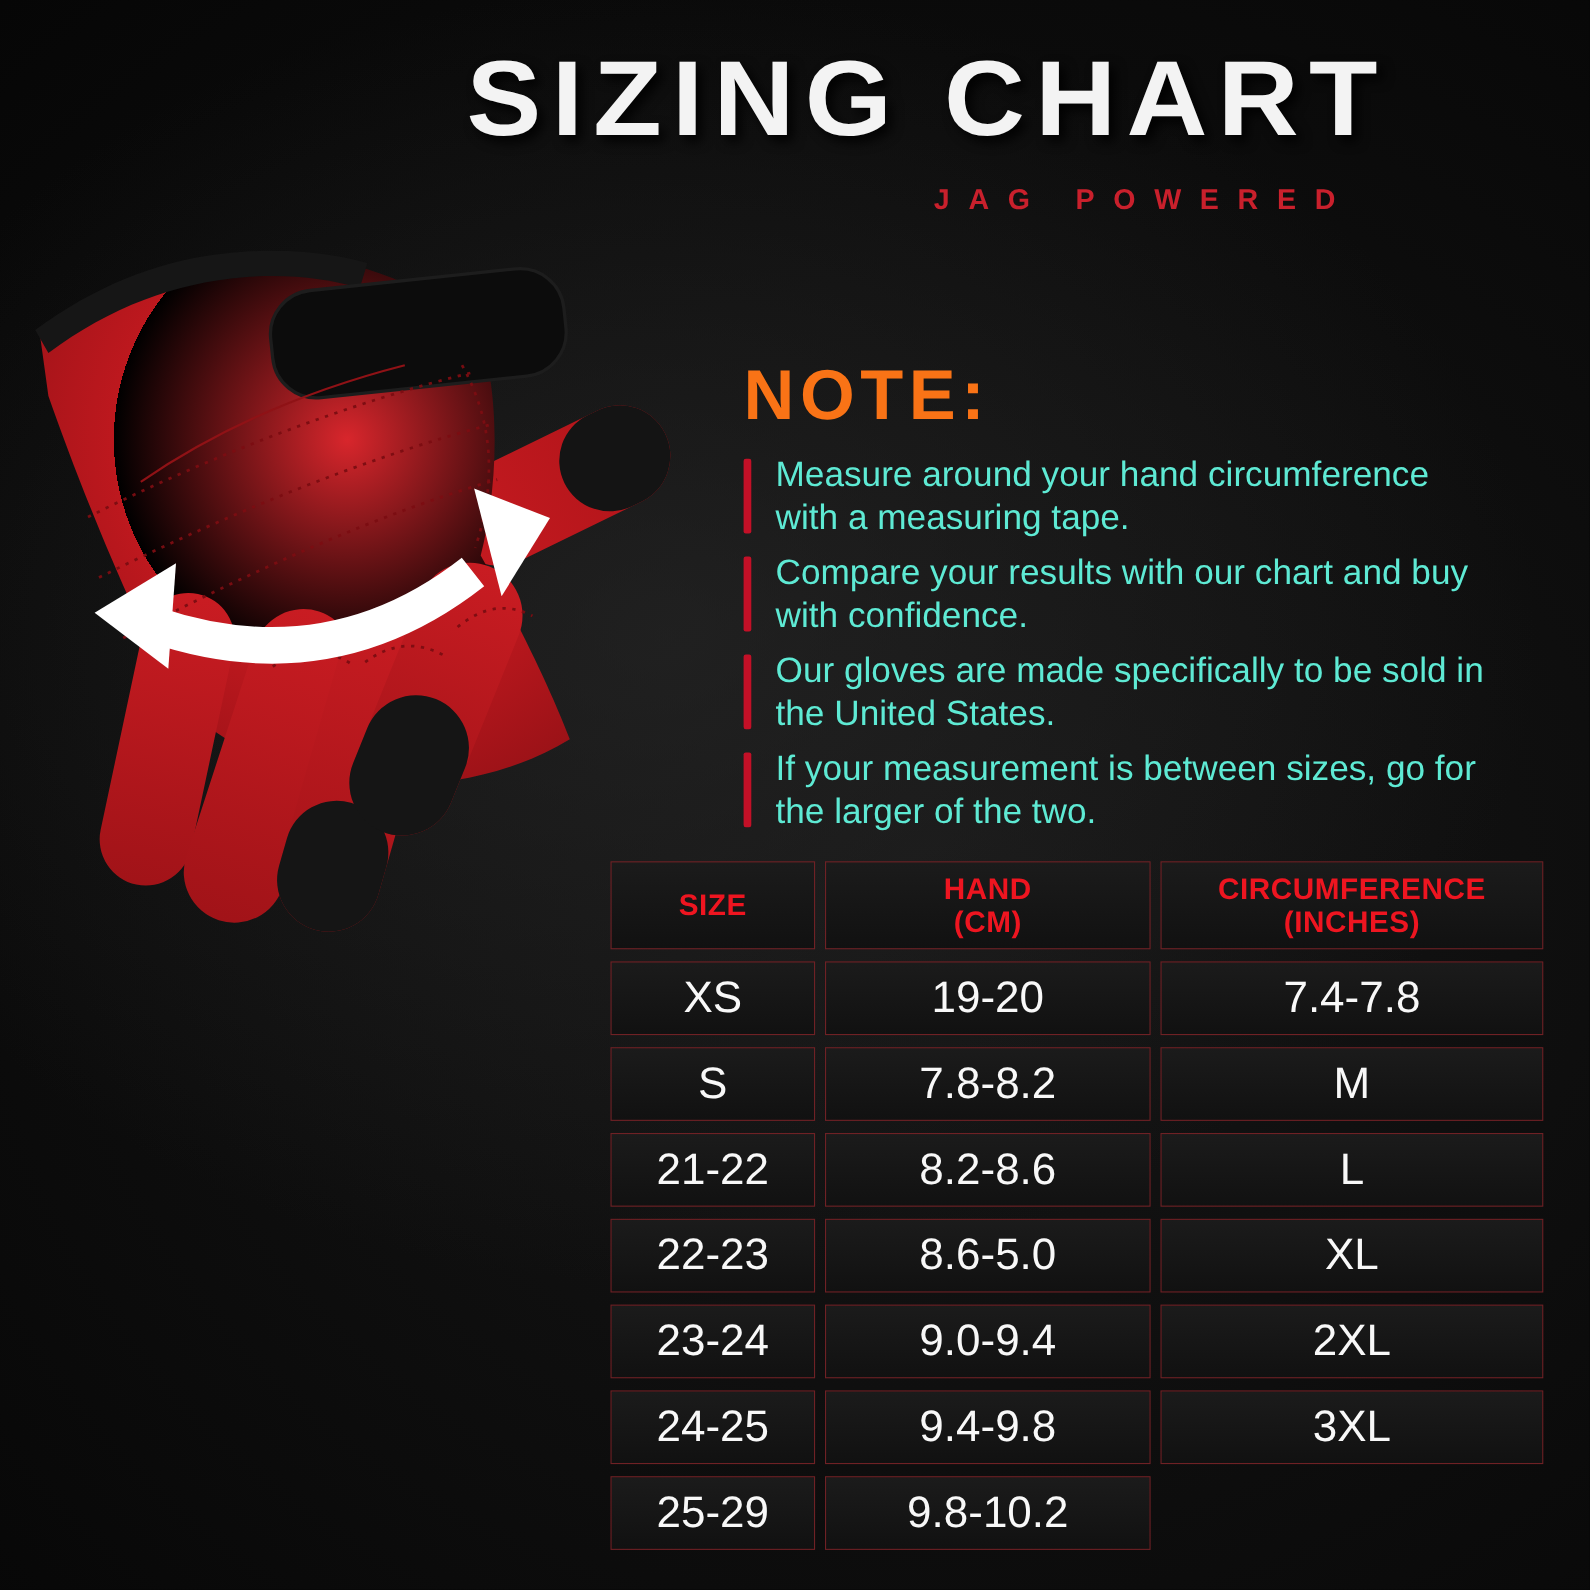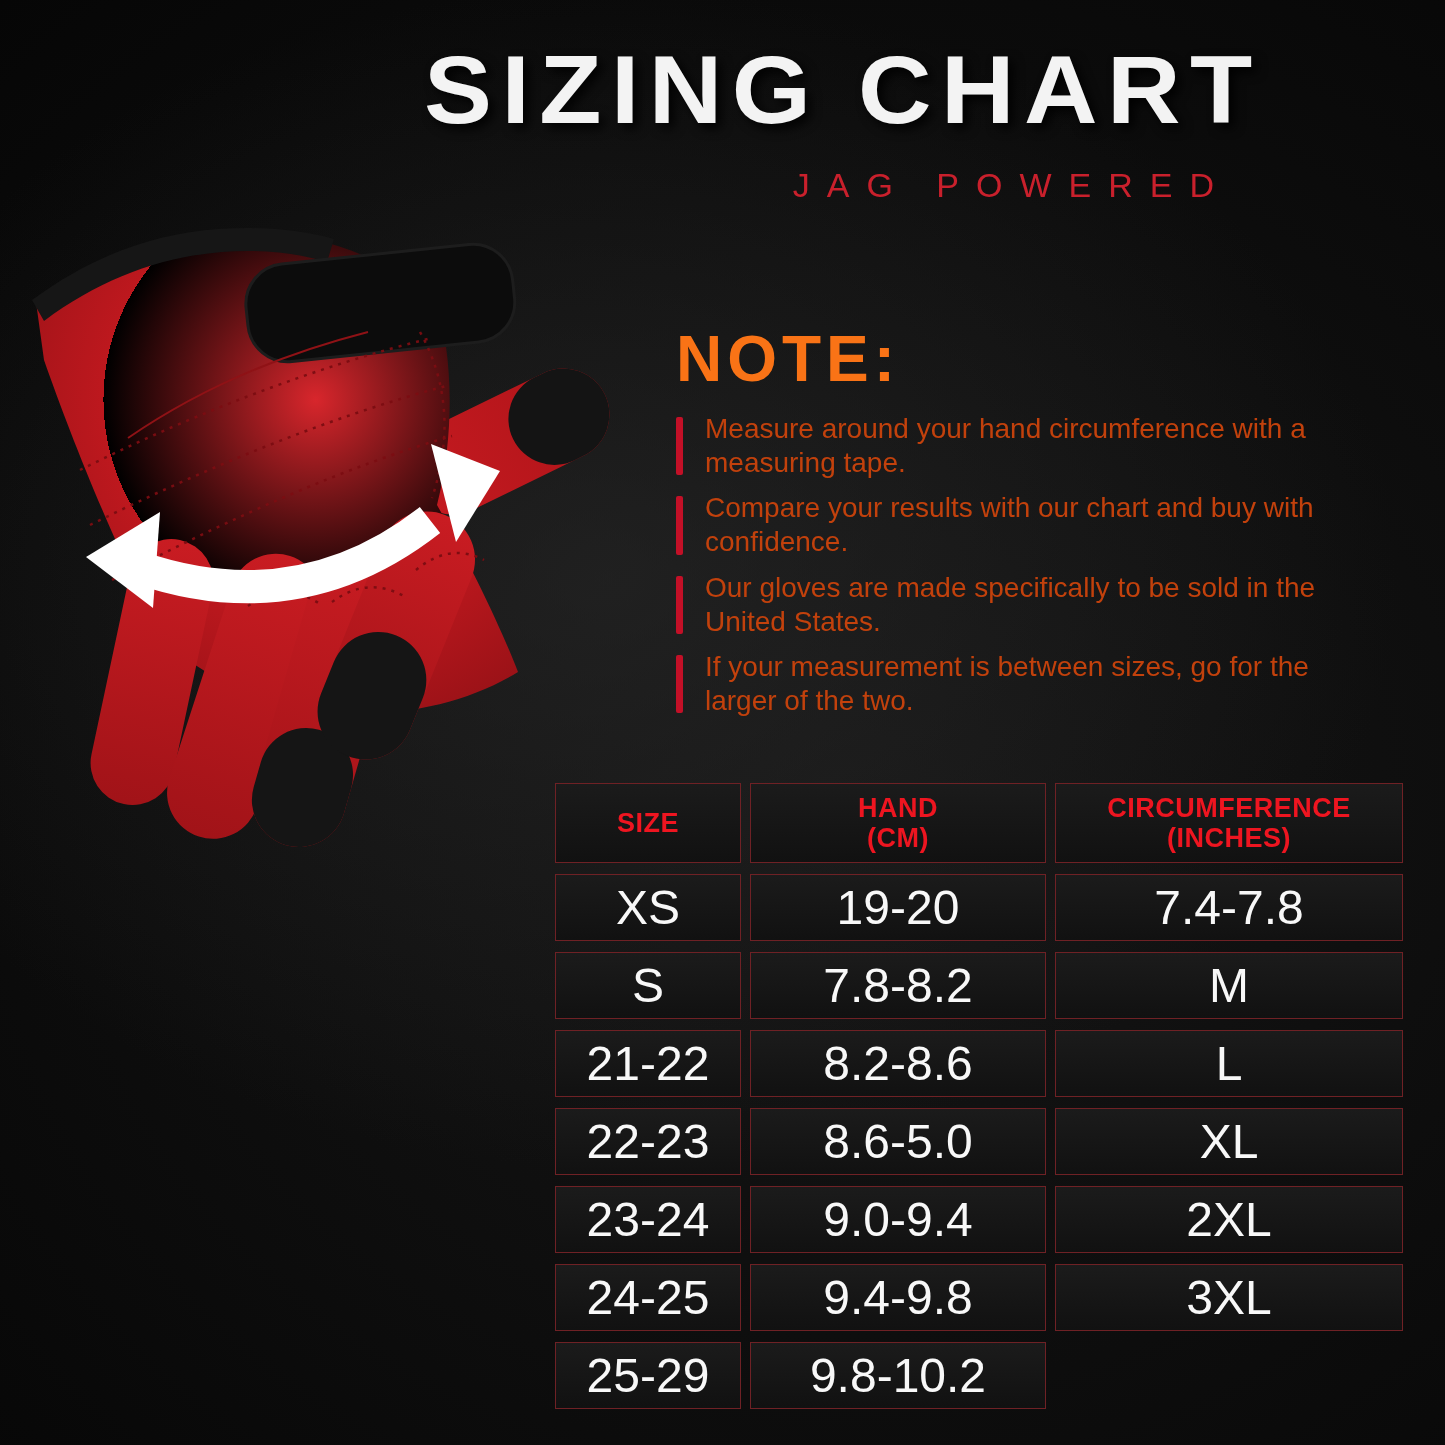--- a/index.html
+++ b/index.html
@@ -13,49 +13,49 @@
   }
   
   .title-block{position:absolute;top:34px;left:0;width:1231px;text-align:right;}
   .main-title{
     font-size:97px;font-weight:800;color:#f3f3f3;letter-spacing:9px;
     transform:scaleX(1.05);transform-origin:center;
     text-shadow:5px 5px 10px rgba(0,0,0,.9);
     white-space:nowrap;
   }
   .sub-title{
-    margin-top:20px;font-size:34px;font-weight:400;color:#c9202c;
+    margin-top:20px;font-size:26px;font-weight:700;color:#c9202c;
     letter-spacing:17px;white-space:nowrap;
   }
   
   .note-heading{
     position:absolute;left:676px;top:322px;
     font-size:64px;font-weight:800;color:#f97316;letter-spacing:5px;
   }
   .notes{position:absolute;left:676px;top:412px;width:710px;}
   .note-item{display:flex;gap:22px;margin-bottom:11px;}
   .note-bar{flex:0 0 7px;width:7px;background:#c31027;border-radius:2px;margin:5px 0;}
-  .note-text{margin:0;font-size:28px;line-height:1.22;color:#c2410c;max-width:645px;}
+  .note-text{margin:0;font-size:32px;line-height:1.22;color:#5eead4;max-width:645px;}
   
   .size-table{
     position:absolute;left:555px;top:783px;
     display:grid;grid-template-columns:186px 296px 348px;
     grid-auto-rows:67px;grid-template-rows:80px;
     gap:11px 9px;
   }
   .cell{
     background:linear-gradient(180deg,#1b1b1b,#111111);
     border:1px solid #6f2125;
     display:flex;flex-direction:column;align-items:center;justify-content:center;
     text-align:center;
   }
   .cell.header span{
     font-size:27px;font-weight:700;color:#ee1520;letter-spacing:.5px;line-height:1.12;
   }
-  .cell.data{font-size:48px;color:#f8f8f8;font-weight:400;}
+  .cell.data{font-size:40px;color:#f8f8f8;font-weight:400;}
   
   .glove-svg{position:absolute;left:0;top:220px;}
 </style>
 </head>
 <body>
 
 <div class="title-block">
   <div class="main-title">SIZING CHART</div>
   <div class="sub-title">JAG POWERED</div>
 </div>

